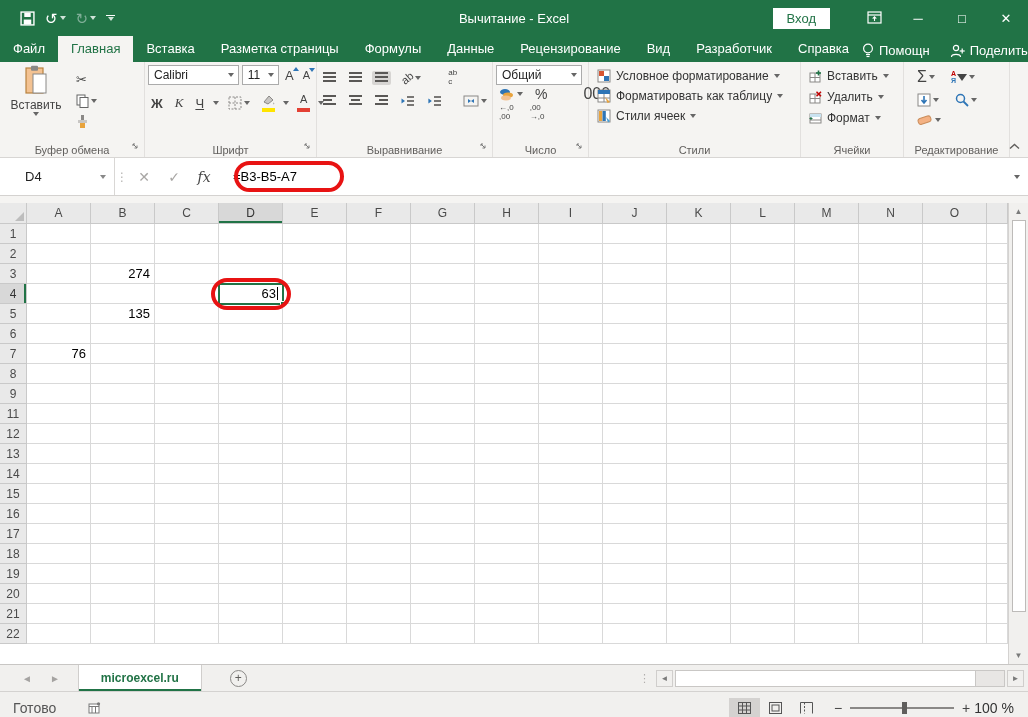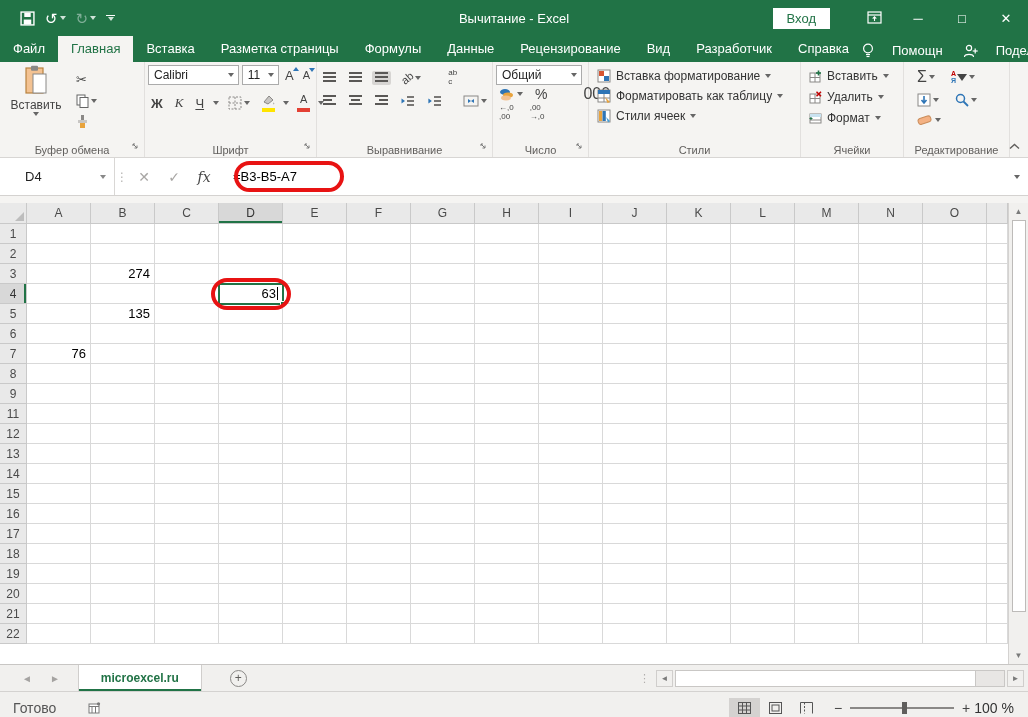--- a/index.html
+++ b/index.html
@@ -21,21 +21,21 @@
   .signin-btn { background:#fff; color:#217346; font-size:13px; padding:3px 14px; margin-right:22px; cursor:default; }
   .winctl { width:44px; height:100%; display:flex; align-items:center; justify-content:center; color:#fff; font-size:13px; }
   .ribbon-opts svg { display:block; }
 
   
   .tabrow { height:26px; background:#217346; display:flex; align-items:flex-end; color:#fff; flex:none; }
   .tabs { display:flex; align-items:flex-end; height:100%; }
   .tab { padding:5px 13px 6px; font-size:13px; white-space:nowrap; cursor:default; }
   .tab.active { background:#f5f4f2; color:#217346; }
   .tabrow-right { margin-left:auto; display:flex; align-items:center; gap:20px; padding-right:14px; padding-bottom:4px; }
-  .tabrow-right .item { display:flex; align-items:center; gap:18px; font-size:13px; }
+  .tabrow-right .item { display:flex; align-items:center; gap:5px; font-size:13px; }
 
   
   .ribbon { height:96px; background:#f5f4f2; border-bottom:1px solid #d8d6d4; display:flex; flex:none; position:relative; }
   .group { position:relative; padding:3px 3px 15px; border-right:1px solid #e2e0de; display:flex; }
   .group-label { position:absolute; bottom:1px; left:0; right:0; text-align:center; font-size:11px; color:#605e5c; }
   .launcher { position:absolute; bottom:2px; right:3px; }
   .icon { display:inline-flex; align-items:center; justify-content:center; }
   .caret { width:0; height:0; border-left:3px solid transparent; border-right:3px solid transparent; border-top:4px solid #666; display:inline-block; }
   .btn { display:inline-flex; align-items:center; gap:2px; padding:1px 3px; border-radius:2px; cursor:default; color:#444; }
   .btn.hl { background:#d7d5d3; }
@@ -470,21 +470,21 @@
 
     <div class="group g-styles">
       <div class="srow">
         <span class="icon">
           <svg width="14" height="14" viewBox="0 0 14 14">
               <rect x="1" y="1" width="12" height="12" fill="#fff" stroke="#8a8886"></rect>
               <rect x="2" y="2" width="5" height="5" fill="#d65532"></rect>
               <rect x="7" y="7" width="5" height="5" fill="#2e75b6"></rect>
             </svg>
         </span>
-        <span>Вставка форматирование</span>
+        <span>Условное форматирование</span>
         <span class="caret"></span>
       </div>
       <div class="srow">
         <span class="icon">
           <svg width="14" height="14" viewBox="0 0 14 14">
               <rect x="1" y="1" width="12" height="12" fill="#fff" stroke="#8a8886"></rect>
               <rect x="1" y="1" width="12" height="4" fill="#2e75b6"></rect>
               <line x1="1" y1="9" x2="13" y2="9" stroke="#8a8886"></line>
               <line x1="7" y1="5" x2="7" y2="13" stroke="#8a8886"></line>
               <path d="M8 8 l5 5 l-2.5 1 z" fill="#e8a33d"></path>

